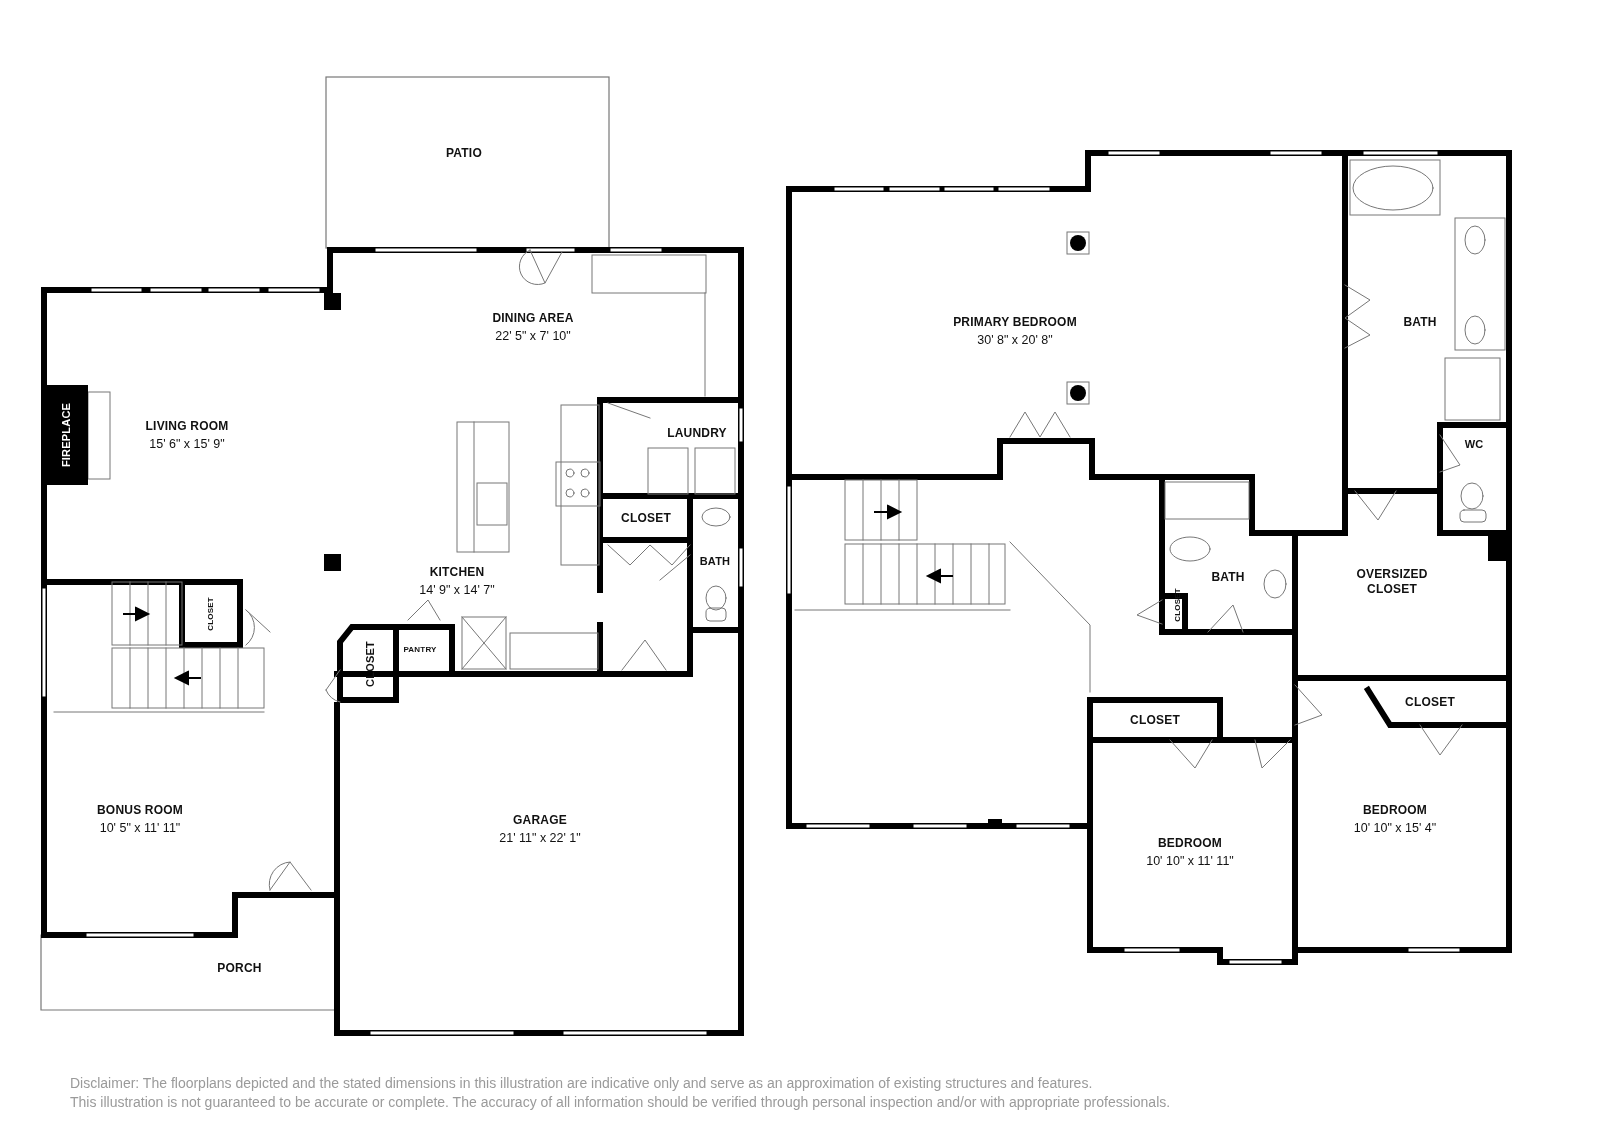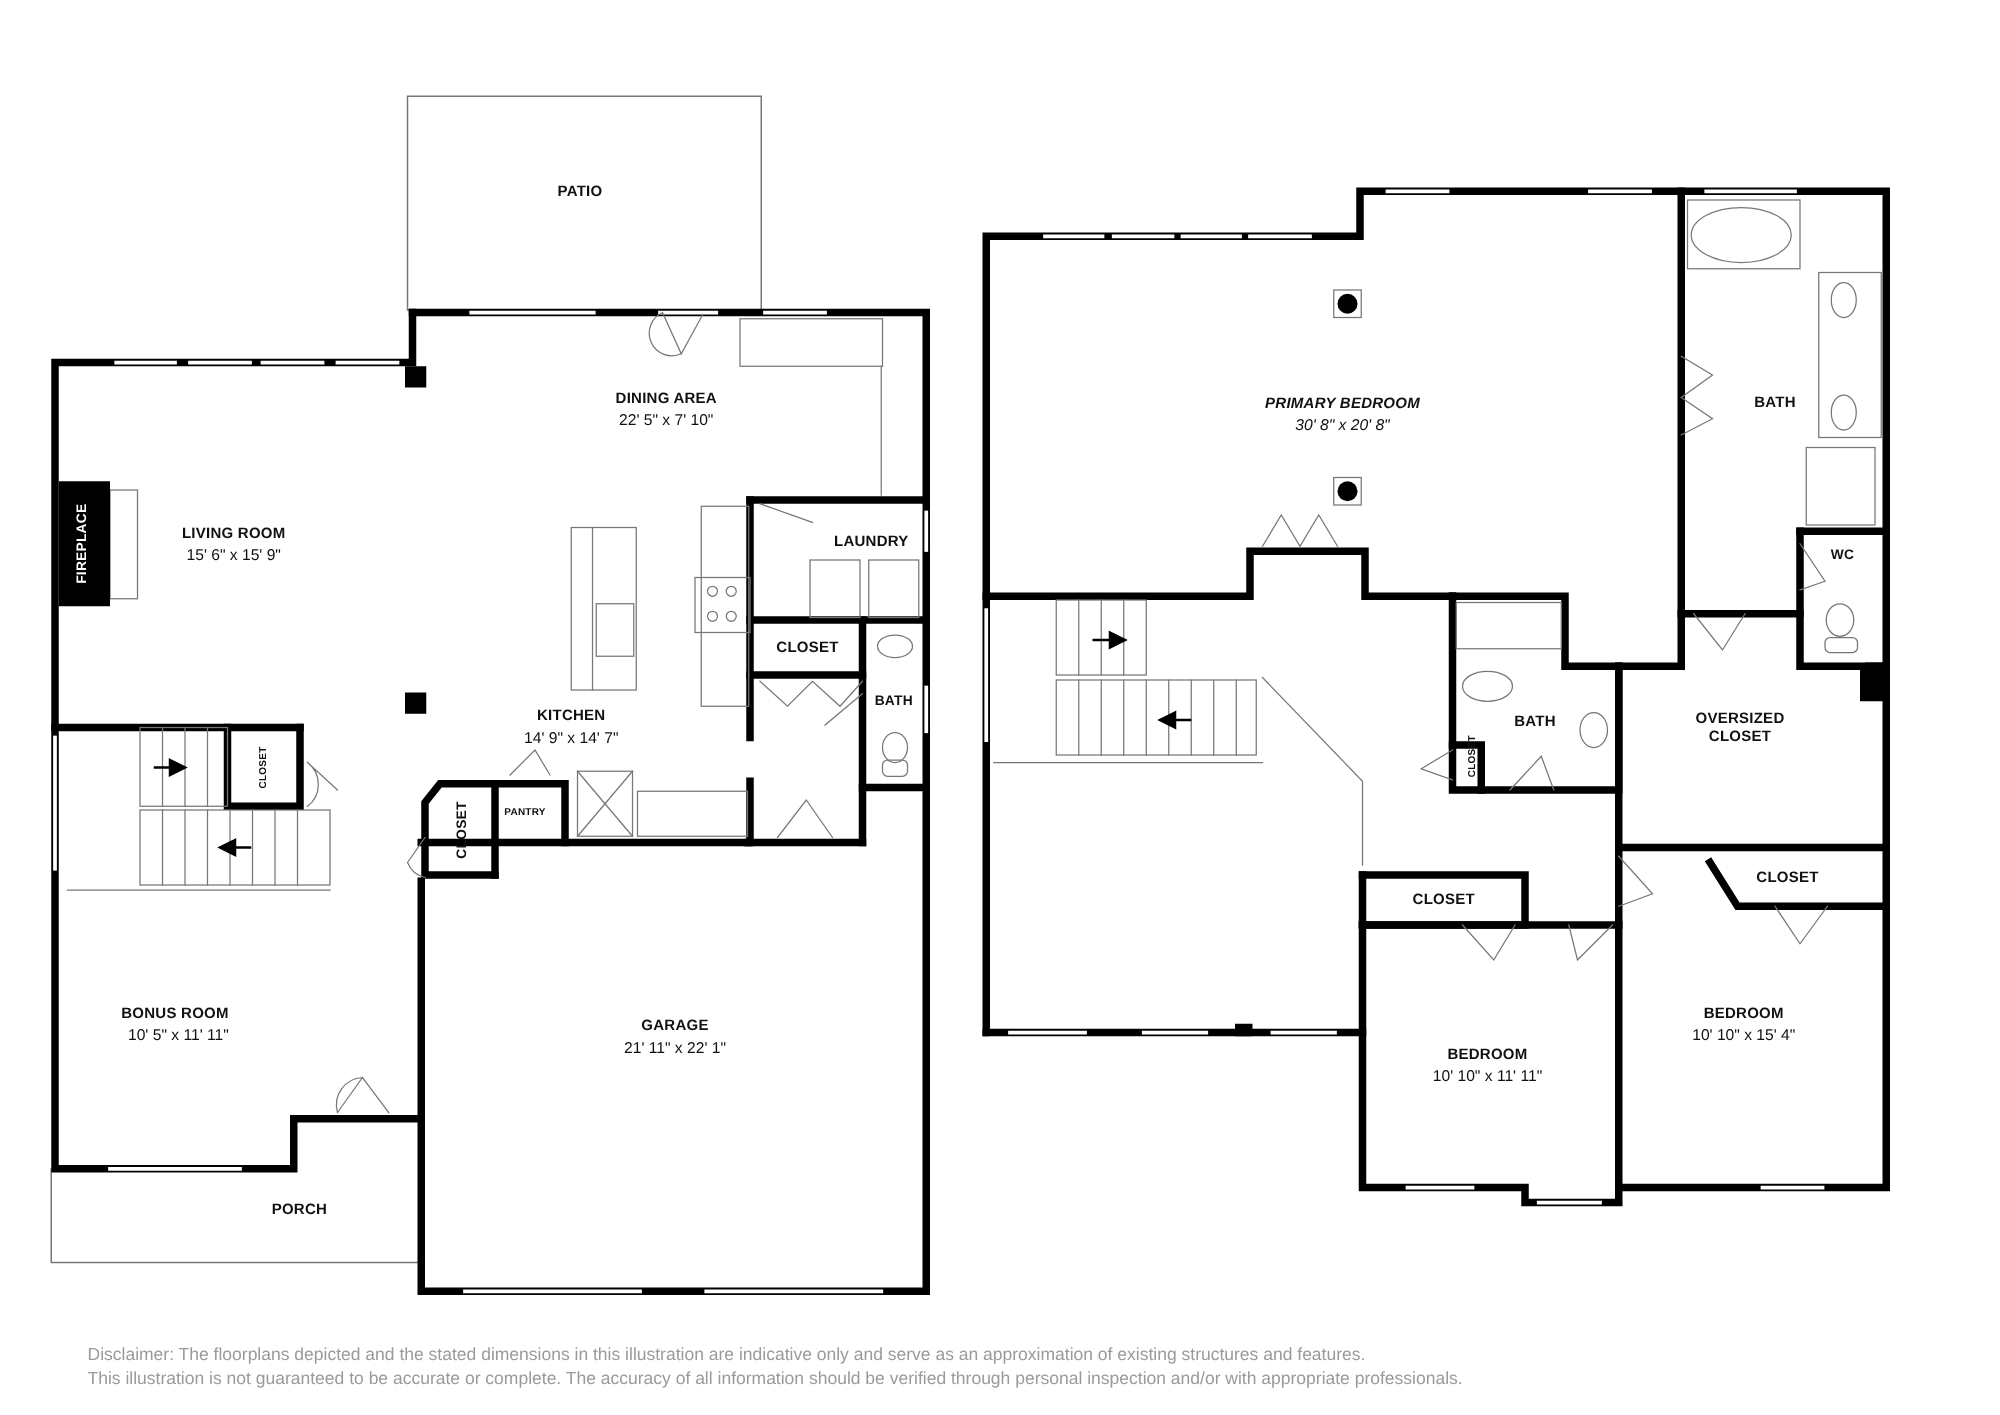--- a/index.html
+++ b/index.html
@@ -238,33 +238,33 @@
 </div>
 <div class="lbl rot xs" style="left:211px;top:614px;">
   <span class="n">CLOSET</span>
 </div>
 <div class="lbl rot sm" style="left:371px;top:664px;">
   <span class="n">CLOSET</span>
 </div>
 <div class="lbl xs" style="left:420px;top:650px;">
   <span class="n">PANTRY</span>
 </div>
-<div class="lbl" style="left:140px;top:820px;text-align:right;">
+<div class="lbl" style="left:140px;top:820px;">
   <span class="n">BONUS ROOM</span>
   <span class="d">10' 5" x 11' 11"</span>
 </div>
 <div class="lbl" style="left:540px;top:830px;">
   <span class="n">GARAGE</span>
   <span class="d">21' 11" x 22' 1"</span>
 </div>
 <div class="lbl" style="left:220px;top:968px;padding-left:39px;">
   <span class="n">PORCH</span>
 </div>
 
-<div class="lbl" style="left:1074px;top:332px;font-style:italic;">
+<div class="lbl" style="left:1015px;top:332px;">
   <span class="n">PRIMARY BEDROOM</span>
   <span class="d">30' 8" x 20' 8"</span>
 </div>
 <div class="lbl" style="left:1420px;top:322px;">
   <span class="n">BATH</span>
 </div>
 <div class="lbl sm" style="left:1474px;top:445px;">
   <span class="n">WC</span>
 </div>
 <div class="lbl" style="left:1228px;top:577px;">

